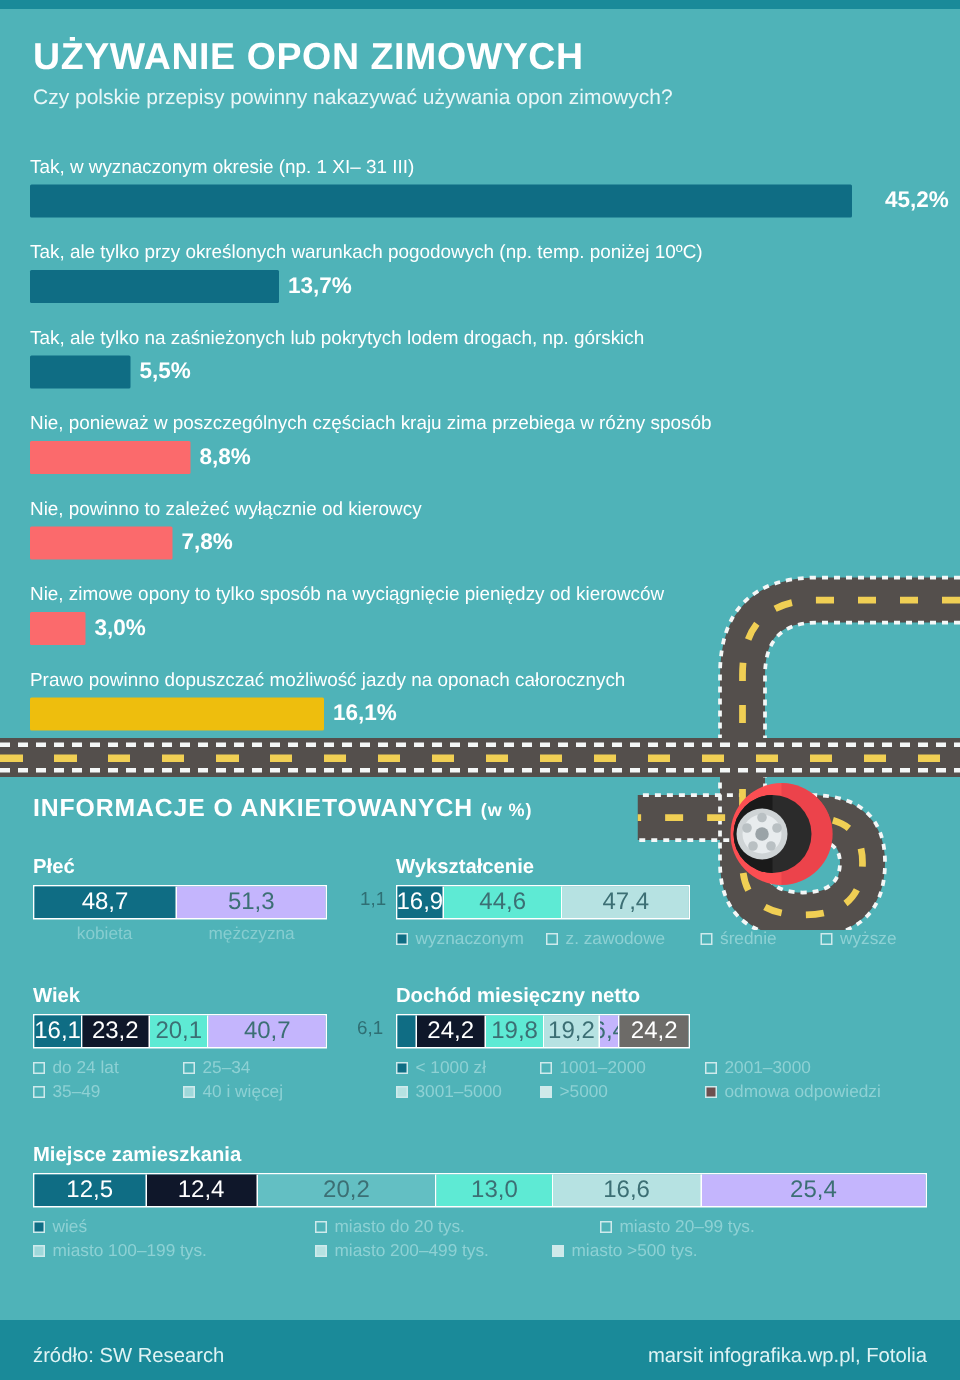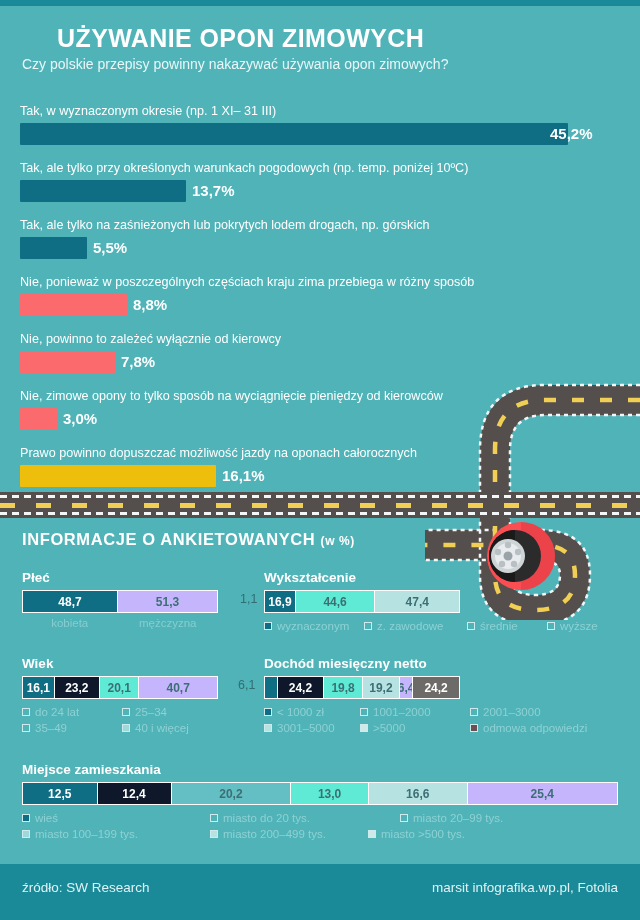--- a/index.html
+++ b/index.html
@@ -7,30 +7,30 @@
     width:640px;height:920px;
     background:#4fb3b8;
     font-family:"Liberation Sans", sans-serif;
     overflow:hidden;position:relative;
   }
   .page{position:relative;width:640px;height:920px;overflow:hidden;background:#4fb3b8;}
 
   
   .top-rule{position:absolute;left:0;top:0;width:640px;height:6px;background:#1a8a99;}
   .footer{
-    position:absolute;left:0;bottom:0;width:640px;height:56px;
+    position:absolute;left:0;bottom:0;width:640px;height:40px;
     background:#1a8a99;
   }
   .footer .src{position:absolute;left:22px;top:16px;color:#dff3f4;font-size:13.5px;}
   .footer .credit{position:absolute;right:22px;top:16px;color:#dff3f4;font-size:13.5px;}
 
   
   .title{
     position:absolute;left:22px;top:24px;
-    color:#ffffff;font-size:25px;font-weight:bold;letter-spacing:.4px;margin-left:35px;
+    color:#ffffff;font-size:25px;font-weight:bold;letter-spacing:.4px;
   }
   .subtitle{
     position:absolute;left:22px;top:56px;
     color:#eaf7f8;font-size:14px;font-weight:normal;
   }
 
   
   .barchart{position:absolute;left:0;top:104px;width:640px;}
   .row{position:relative;height:57px;}
   .row .lbl{
@@ -75,21 +75,21 @@
   }
   .sectitle .sm{font-size:12px;font-weight:bold;}
 
   .demo{position:absolute;}
   .demo .h{color:#ffffff;font-size:13.5px;font-weight:bold;margin:0 0 5px 0;}
   .stackbar{
     display:flex;height:23px;border:1.5px solid #ffffff;box-sizing:border-box;
   }
   .seg{
     display:flex;align-items:center;justify-content:center;
-    font-size:12px;font-weight:bold;box-sizing:border-box;
+    font-size:16px;font-weight:normal;box-sizing:border-box;
     border-right:1.5px solid #ffffff;overflow:hidden;
   }
   .seg:last-child{border-right:none;}
   .outval{
     position:absolute;font-size:12.5px;color:#2f6f74;font-weight:normal;
   }
   .undercap{display:flex;margin-top:4px;}
   .undercap span{color:#86cdd0;font-size:11.5px;text-align:center;}
 
   .legend{margin-top:7px;display:flex;flex-wrap:wrap;}
@@ -149,21 +149,21 @@
       </g>
       <circle cx="83" cy="196" r="4.5" fill="#9aa3a7"></circle>
     </svg>
   </div>
 
   <div class="barchart">
 
     <div class="row">
       <div class="lbl">Tak, w wyznaczonym okresie (np. 1 XI– 31 III)</div>
       <div class="bar c-dark" style="width:548px"></div>
-      <div class="val" style="left:550px">45,2%</div>
+      <div class="val" style="left:590px">45,2%</div>
     </div>
 
     <div class="row">
       <div class="lbl">Tak, ale tylko przy określonych warunkach pogodowych (np. temp. poniżej 10ºC)</div>
       <div class="bar c-dark" style="width:166px"></div>
       <div class="val" style="left:192px">13,7%</div>
     </div>
 
     <div class="row">
       <div class="lbl">Tak, ale tylko na zaśnieżonych lub pokrytych lodem drogach, np. górskich</div>

